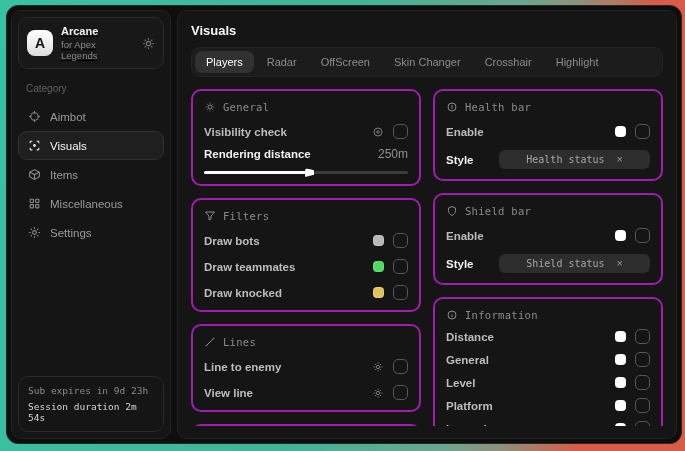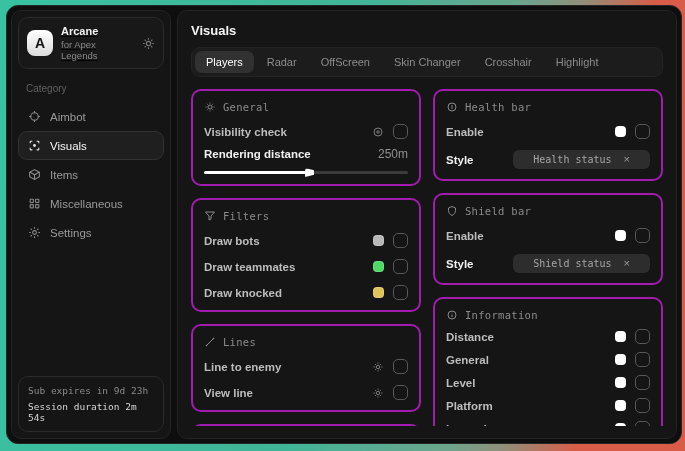--- a/index.html
+++ b/index.html
@@ -88,21 +88,21 @@
 
   .slider { margin-top:10px; height:3px; background:#3b3b3b; border-radius:2px; position:relative; }
   .slider-fill { height:3px; background:#ffffff; border-radius:2px; position:relative; }
   .slider-thumb {
     position:absolute; right:-4px; top:50%; transform:translateY(-50%);
     width:8px; height:8px; background:#ffffff; border-radius:2px 50% 50% 50%;
     transform:translateY(-50%) ; clip-path:polygon(0 0,100% 25%,100% 75%,0 100%,0 0);
     width:9px; height:9px; background:#fff; border-radius:2px;
   }
   .select {
-    background:#2d2d2d; border-radius:6px; padding:4px 20px;
+    background:#2d2d2d; border-radius:6px; padding:4px 27px;
     display:flex; align-items:center; gap:12px; cursor:pointer;
   }
   .select-value { color:#a6a6a6; font-size:10px; font-family:"DejaVu Sans Mono", monospace; }
   .select-x { color:#9a9a9a; font-size:11px; line-height:1; }
   svg { display:block; }
 </style>
 </head>
 <body>
 
 <div class="window">

